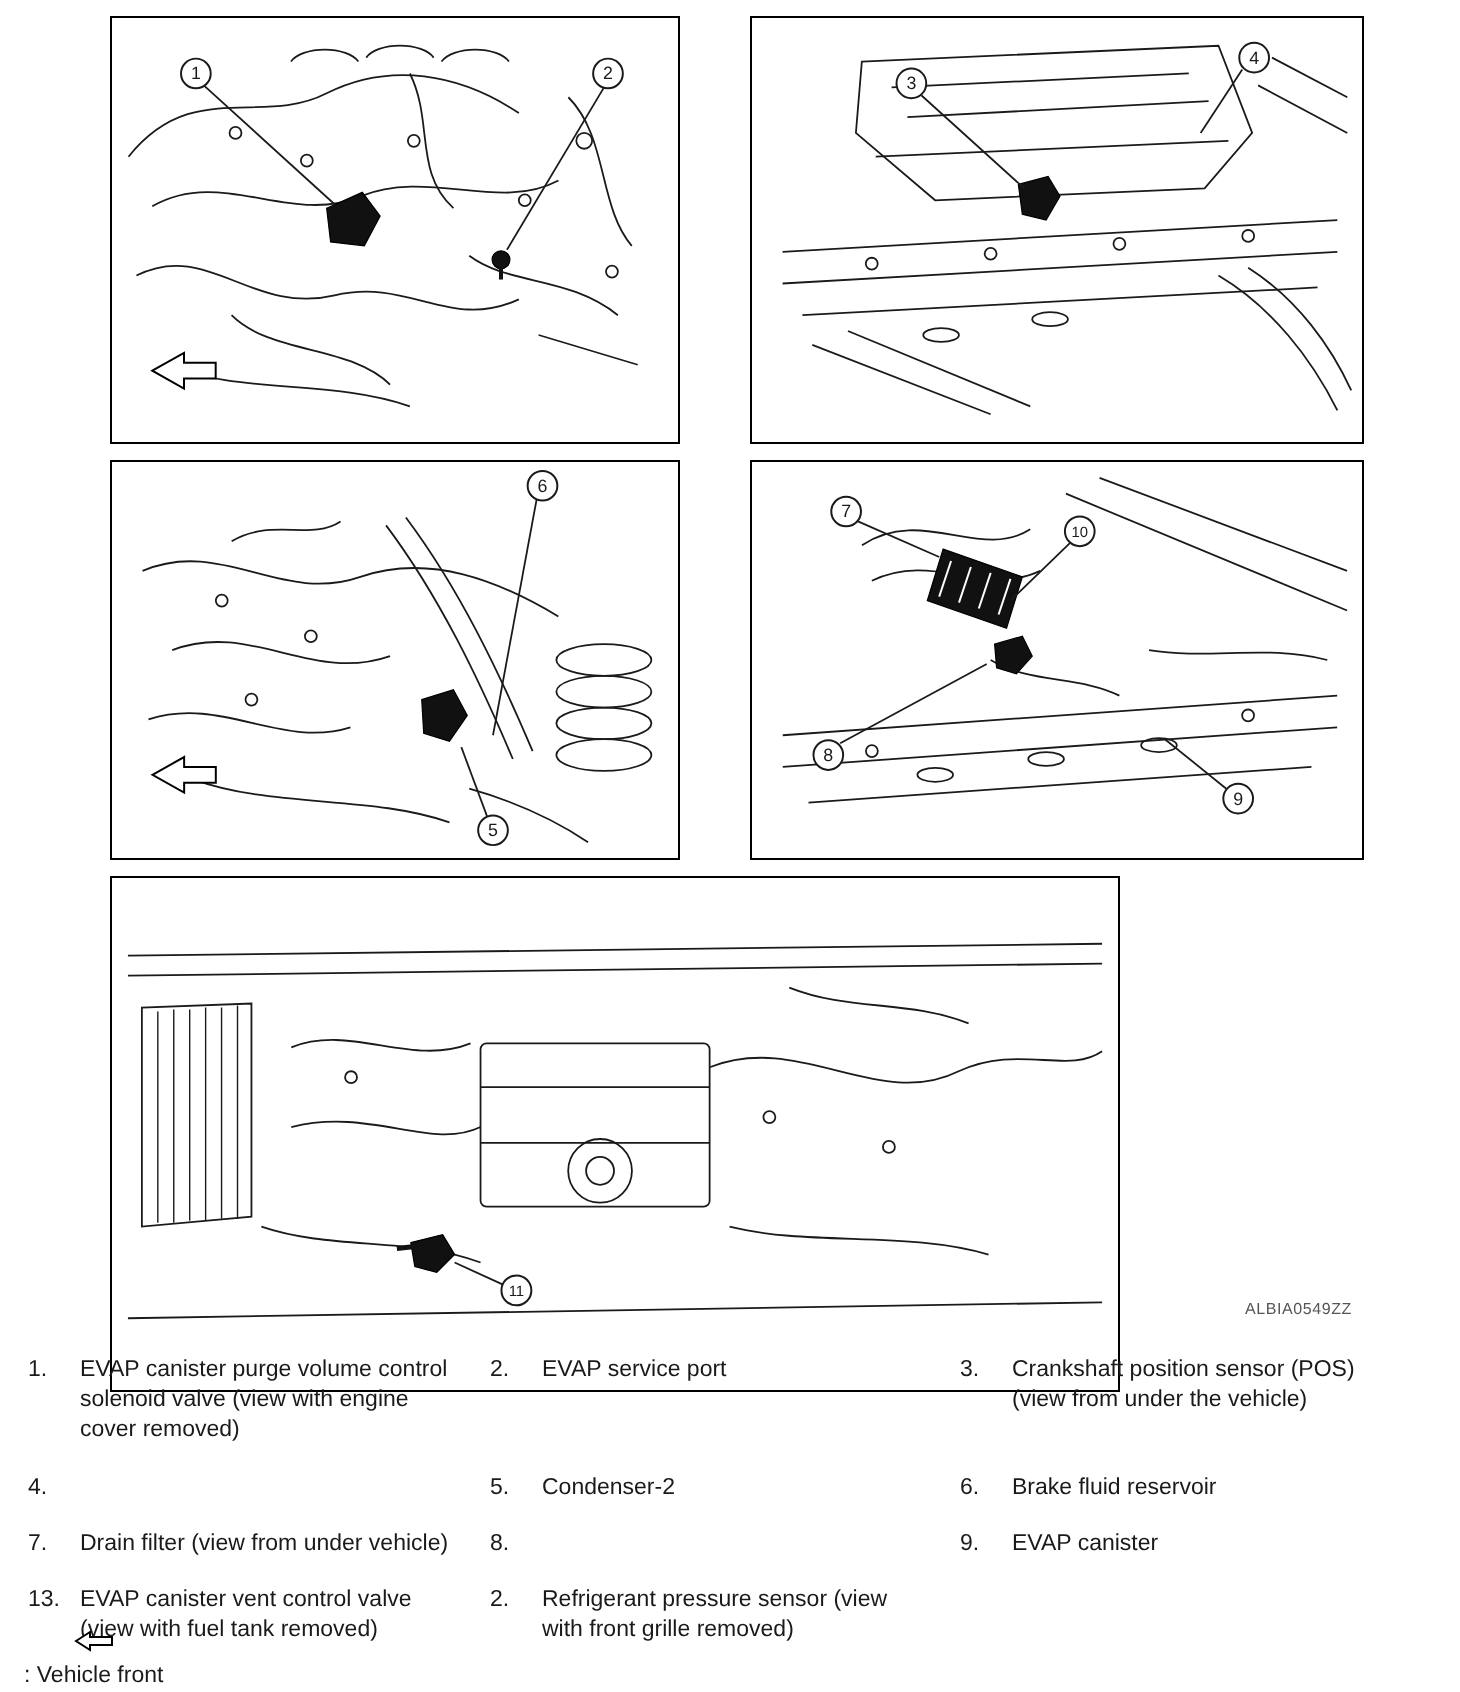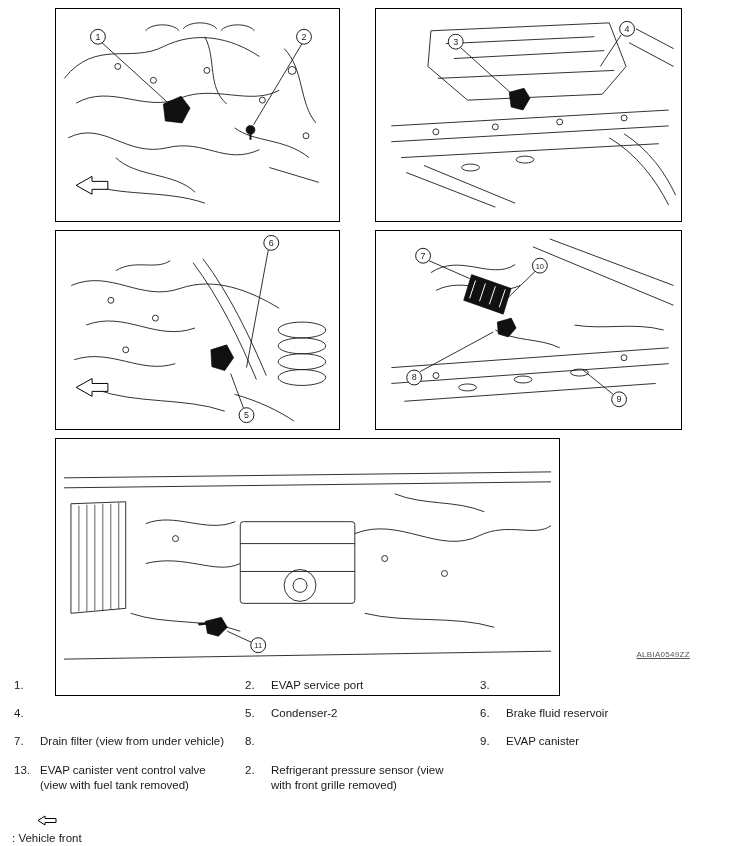--- a/index.html
+++ b/index.html
@@ -8,22 +8,22 @@
   .panel{position:absolute;border:1px solid #000;background:#fff;box-sizing:border-box;}
   #panel1{left:55px;top:8px;width:285px;height:214px;}
   #panel2{left:375px;top:8px;width:307px;height:214px;}
   #panel3{left:55px;top:230px;width:285px;height:200px;}
   #panel4{left:375px;top:230px;width:307px;height:200px;}
   #panel5{left:55px;top:438px;width:505px;height:258px;}
   .panel svg{display:block;width:100%;height:100%;}
   svg text.co{font-family:"Liberation Sans",sans-serif;font-size:9px;fill:#1a1a1a;
               text-anchor:middle;}
   svg text.co.two{font-size:7.5px;}
-  .figure-code{position:absolute;top:650px;right:40px;font-size:8px;color:#555;
-               letter-spacing:0.3px;text-decoration:underline;}
+  .figure-code{position:absolute;top:650px;right:54px;font-size:8px;color:#555;
+               letter-spacing:0.3px;}
   .legend{position:absolute;left:14px;top:678px;width:706px;display:grid;
           grid-template-columns:231px 235px 240px;row-gap:13px;align-items:start;}
   .legend-item{display:flex;align-items:flex-start;font-size:11.5px;line-height:1.32;
                padding-right:14px;box-sizing:border-box;}
   .legend-item .num{flex:none;width:26px;}
   .legend-item .txt{flex:1;}
   .vehicle-front{position:absolute;left:12px;top:814px;display:flex;align-items:center;
                  gap:5px;font-size:11.5px;flex-direction:column;}
   .vehicle-front svg{display:block;}
 </style>
@@ -239,27 +239,29 @@
         <text class="co two" x="203" y="185">11</text>
       </g>
     </svg>
   </div>
 
   <div class="figure-code">ALBIA0549ZZ</div>
 
   <div class="legend">
     <div class="legend-item">
       <span class="num">1.</span>
+      <span class="txt">EVAP canister purge volume control solenoid valve (view with engine cover removed)</span>
     </div>
     <div class="legend-item">
       <span class="num">2.</span>
       <span class="txt">EVAP service port</span>
     </div>
     <div class="legend-item">
       <span class="num">3.</span>
+      <span class="txt">Crankshaft position sensor (POS) (view from under the vehicle)</span>
     </div>
     <div class="legend-item">
       <span class="num">4.</span>
     </div>
     <div class="legend-item">
       <span class="num">5.</span>
       <span class="txt">Condenser-2</span>
     </div>
     <div class="legend-item">
       <span class="num">6.</span>

